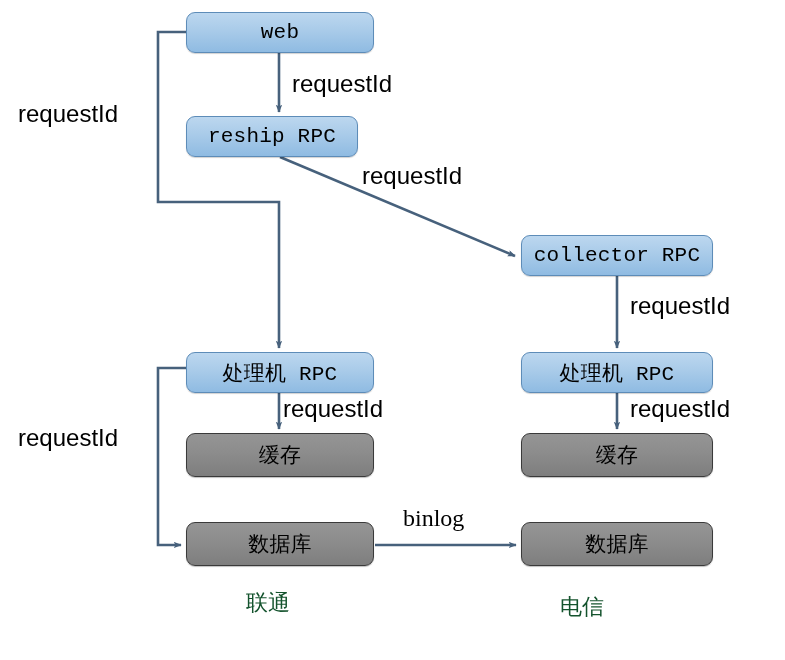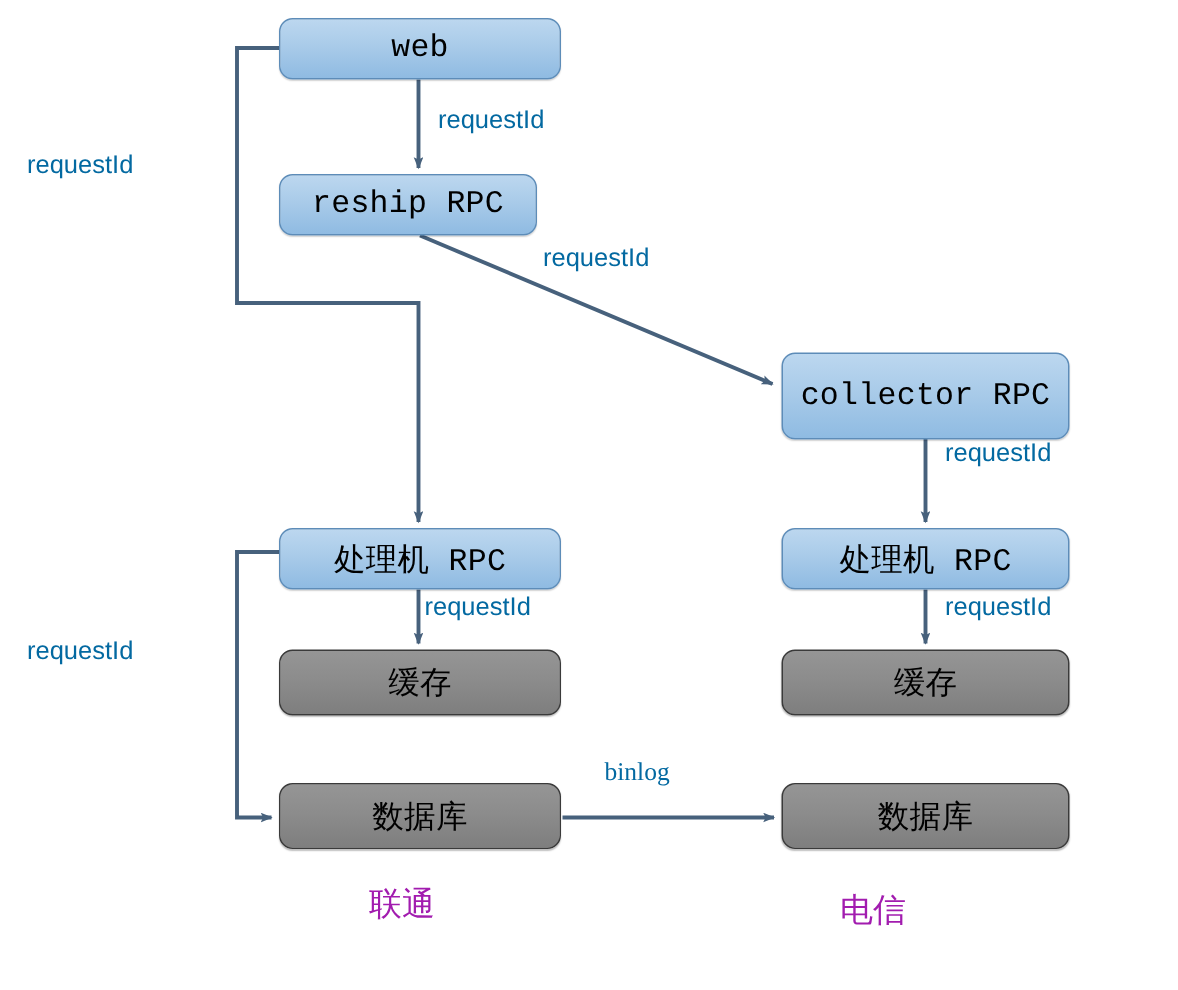--- a/index.html
+++ b/index.html
@@ -44,30 +44,30 @@
   }
 
   .node.gray {
     background: linear-gradient(to bottom, #959595 0%, #8c8c8c 45%, #7e7e7e 100%);
     border: 1px solid #3a3a3a;
     box-shadow: 0 1px 1px rgba(0,0,0,0.25);
   }
 
   .edge-label {
     position: absolute;
-    font-size: 17px;
-    color: #0369a1;
+    font-size: 24px;
+    color: #000000;
     white-space: nowrap;
     font-family: "Liberation Sans", sans-serif;
   }
 
   .region-label {
     position: absolute;
     font-size: 22px;
-    color: #a21caf;
+    color: #14532d;
     white-space: nowrap;
     font-family: Liberation Mono, monospace;
   }
 </style>
 </head>
 <body>
 
 <svg id="canvas" viewBox="0 0 785 660" xmlns="http://www.w3.org/2000/svg">
   <defs>
     <marker id="arrowhead" markerWidth="9" markerHeight="9" refX="7.2" refY="3.2" orient="auto" markerUnits="userSpaceOnUse">
@@ -96,21 +96,21 @@
 </svg>
 
 <div class="node blue" style="left:186px;top:12px;width:188px;height:41px;">
   <span>web</span>
 </div>
 
 <div class="node blue" style="left:186px;top:116px;width:172px;height:41px;">
   <span>reship RPC</span>
 </div>
 
-<div class="node blue" style="left:521px;top:235px;width:192px;height:58px;">
+<div class="node blue" style="left:521px;top:235px;width:192px;height:41px;">
   <span>collector RPC</span>
 </div>
 
 <div class="node blue" style="left:186px;top:352px;width:188px;height:41px;">
   <span>处理机 RPC</span>
 </div>
 
 <div class="node blue" style="left:521px;top:352px;width:192px;height:41px;">
   <span>处理机 RPC</span>
 </div>

